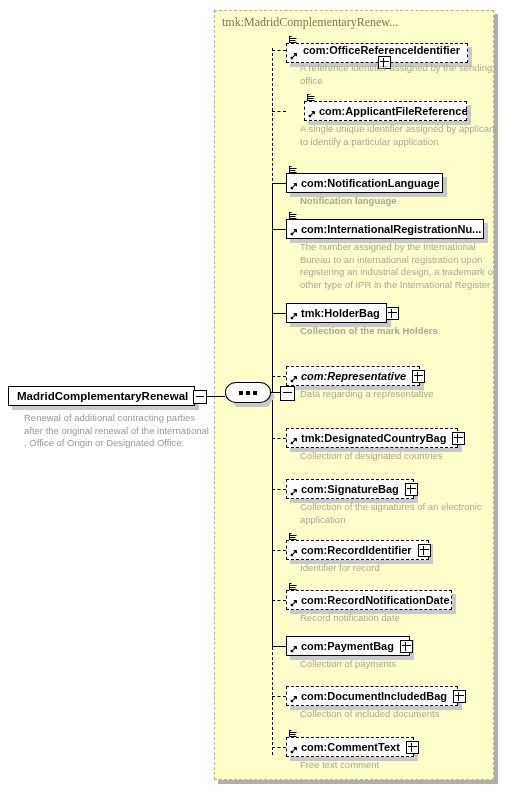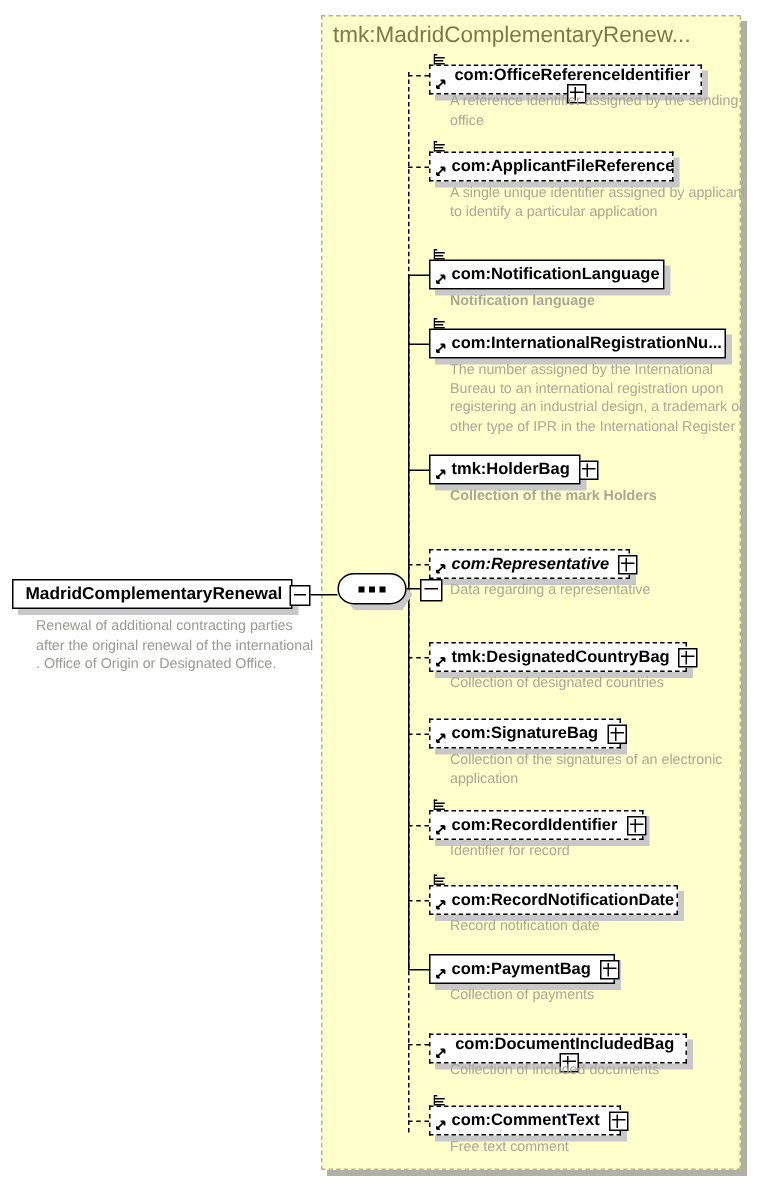--- a/index.html
+++ b/index.html
@@ -71,22 +71,23 @@
   
   #container{
     position:absolute;left:214px;top:10px;width:280px;height:770px;
     background:#ffffcc;border:1px dashed #b8b878;box-sizing:border-box;z-index:1;
   }
   #container-shadow{
     position:absolute;left:218px;top:14px;width:280px;height:770px;
     background:#b0b0a8;z-index:0;
   }
   #container-title{
-    position:absolute;left:222px;top:15px;font-size:15px;color:#7a7a45;z-index:3;
+    position:absolute;left:222px;top:15px;font-size:12px;color:#7a7a45;z-index:3;
     white-space:nowrap;
+    font-family:Liberation Serif, serif;
   }
 
   
   #trunk{
     position:absolute;left:272px;top:48px;width:0;height:707px;
     border-left:1px dashed #000;z-index:3;
   }
   .branch{position:absolute;left:272px;height:0;border-top:1px dashed #000;width:14px;z-index:3;}
   .branch.solid{border-top:1px solid #000;}
   .trunk-solid{position:absolute;left:272px;width:1px;background:#000;z-index:4;}
@@ -157,21 +158,21 @@
             <rect x="0.5" y="3" width="7" height="1" fill="#000"></rect>
             <rect x="0.5" y="5" width="6" height="1" fill="#000"></rect>
             <rect x="0.5" y="7" width="7" height="1" fill="#000"></rect>
             <rect x="0" y="1" width="1" height="7" fill="#000"></rect>
           </svg>
           <span class="node-label">com:OfficeReferenceIdentifier</span>
           <span class="pm plus"></span>
         </div></div></div>
     <div class="desc" style="top: 62px;">A reference identifier assigned by the sending office</div>
     <div class="branch" style="top: 111px;"></div>
-    <div class="child" style="top: 101px;"><div class="node-shell"><div class="shadow"></div><div class="node-box dashed" style="width: 163px;">
+    <div class="child" style="top: 101px; margin-left: 18px;"><div class="node-shell"><div class="shadow"></div><div class="node-box dashed" style="width: 163px;">
           <svg class="arrow-ic" viewBox="0 0 10 10">
             <path d="M1.5 8.5 L8 2 M8 2 L4.6 2 M8 2 L8 5.4 M1.5 8.5 L1.5 6 M1.5 8.5 L4 8.5" stroke="#000" stroke-width="1.4" fill="none"></path>
             <path d="M8 2 L4.8 2 L8 5.2 Z" fill="#000"></path>
           </svg>
           <svg class="attr-ic" viewBox="0 0 10 9">
             <rect x="0.5" y="1" width="2" height="1" fill="#000"></rect>
             <rect x="0.5" y="3" width="7" height="1" fill="#000"></rect>
             <rect x="0.5" y="5" width="6" height="1" fill="#000"></rect>
             <rect x="0.5" y="7" width="7" height="1" fill="#000"></rect>
             <rect x="0" y="1" width="1" height="7" fill="#000"></rect>
@@ -288,21 +289,21 @@
     <div class="child" style="top: 636px;"><div class="node-shell"><div class="shadow"></div><div class="node-box" style="width: 124px;">
           <svg class="arrow-ic" viewBox="0 0 10 10">
             <path d="M1.5 8.5 L8 2 M8 2 L4.6 2 M8 2 L8 5.4 M1.5 8.5 L1.5 6 M1.5 8.5 L4 8.5" stroke="#000" stroke-width="1.4" fill="none"></path>
             <path d="M8 2 L4.8 2 L8 5.2 Z" fill="#000"></path>
           </svg>
           <span class="node-label">com:PaymentBag</span>
           <span class="pm plus"></span>
         </div></div></div>
     <div class="desc" style="top: 658px;">Collection of payments</div>
     <div class="branch" style="top: 696px;"></div>
-    <div class="child" style="top: 686px;"><div class="node-shell"><div class="shadow"></div><div class="node-box dashed" style="width: 172px; flex-direction: column;">
+    <div class="child" style="top: 686px;"><div class="node-shell"><div class="shadow"></div><div class="node-box dashed" style="width: 172px;">
           <svg class="arrow-ic" viewBox="0 0 10 10">
             <path d="M1.5 8.5 L8 2 M8 2 L4.6 2 M8 2 L8 5.4 M1.5 8.5 L1.5 6 M1.5 8.5 L4 8.5" stroke="#000" stroke-width="1.4" fill="none"></path>
             <path d="M8 2 L4.8 2 L8 5.2 Z" fill="#000"></path>
           </svg>
           <span class="node-label">com:DocumentIncludedBag</span>
           <span class="pm plus"></span>
         </div></div></div>
     <div class="desc" style="top: 708px;">Collection of included documents</div>
     <div class="branch" style="top: 747px;"></div>
     <div class="child" style="top: 737px;"><div class="node-shell"><div class="shadow"></div><div class="node-box dashed" style="width: 128px;">

